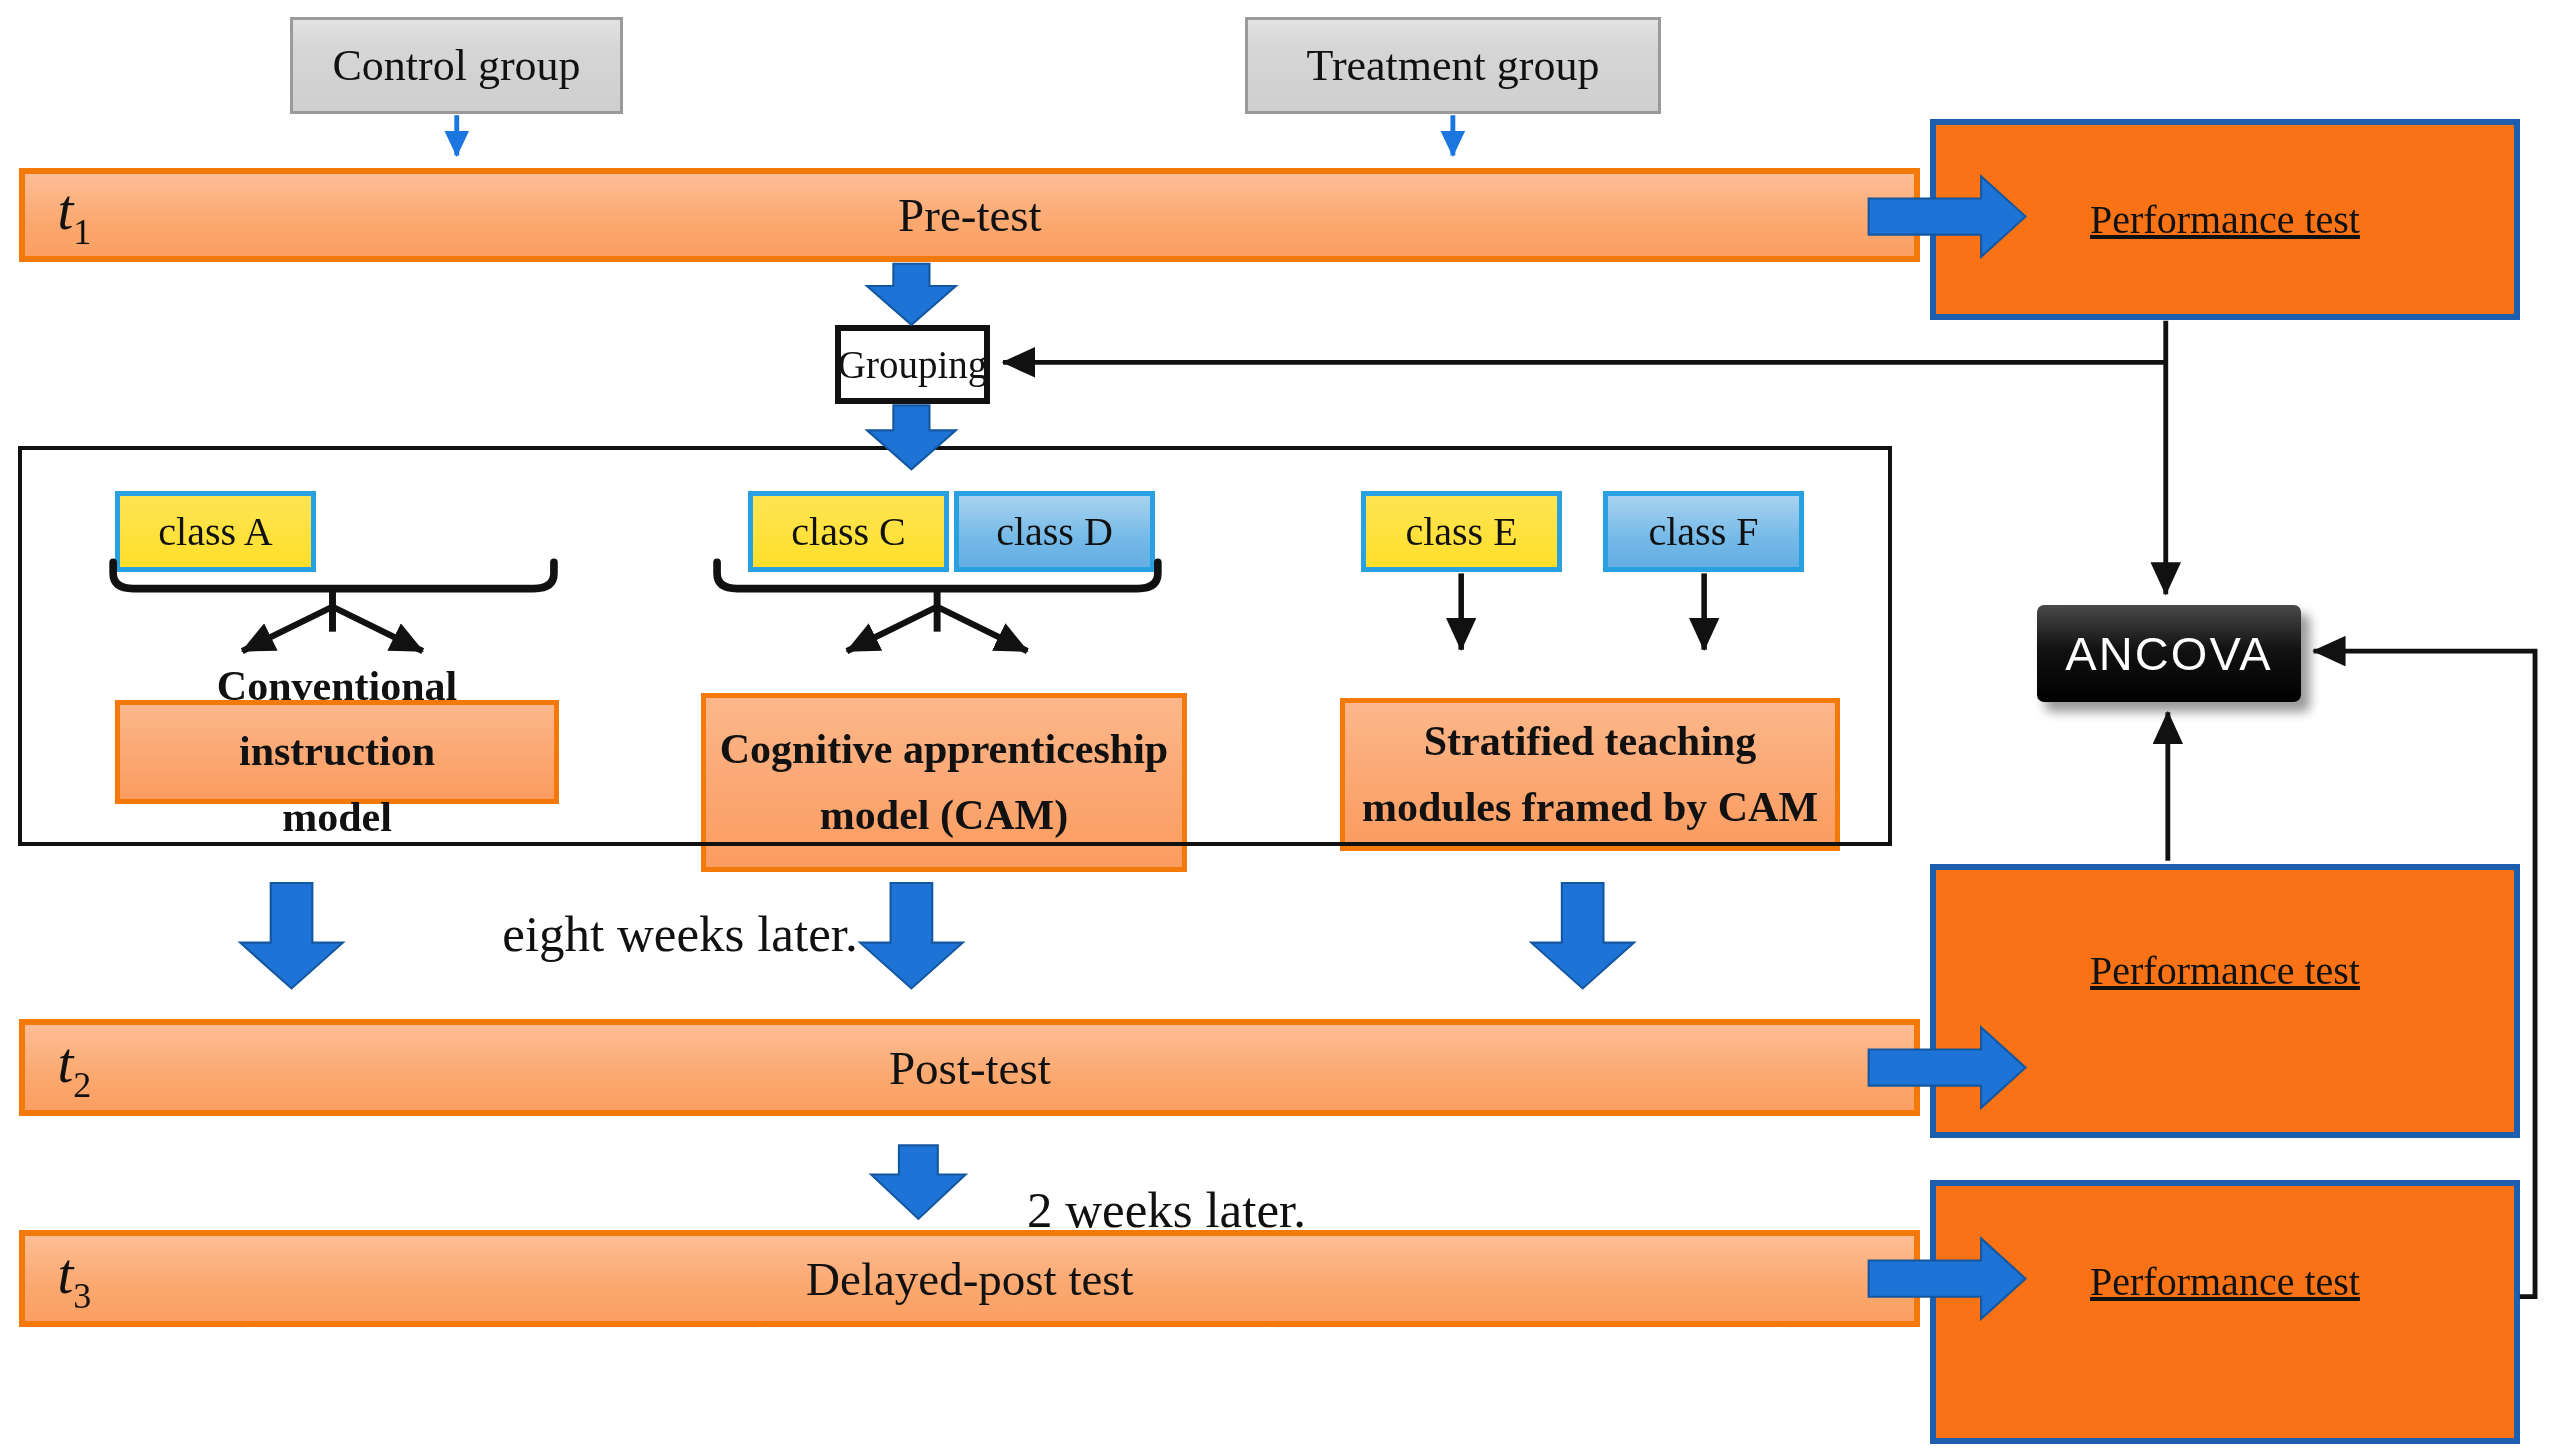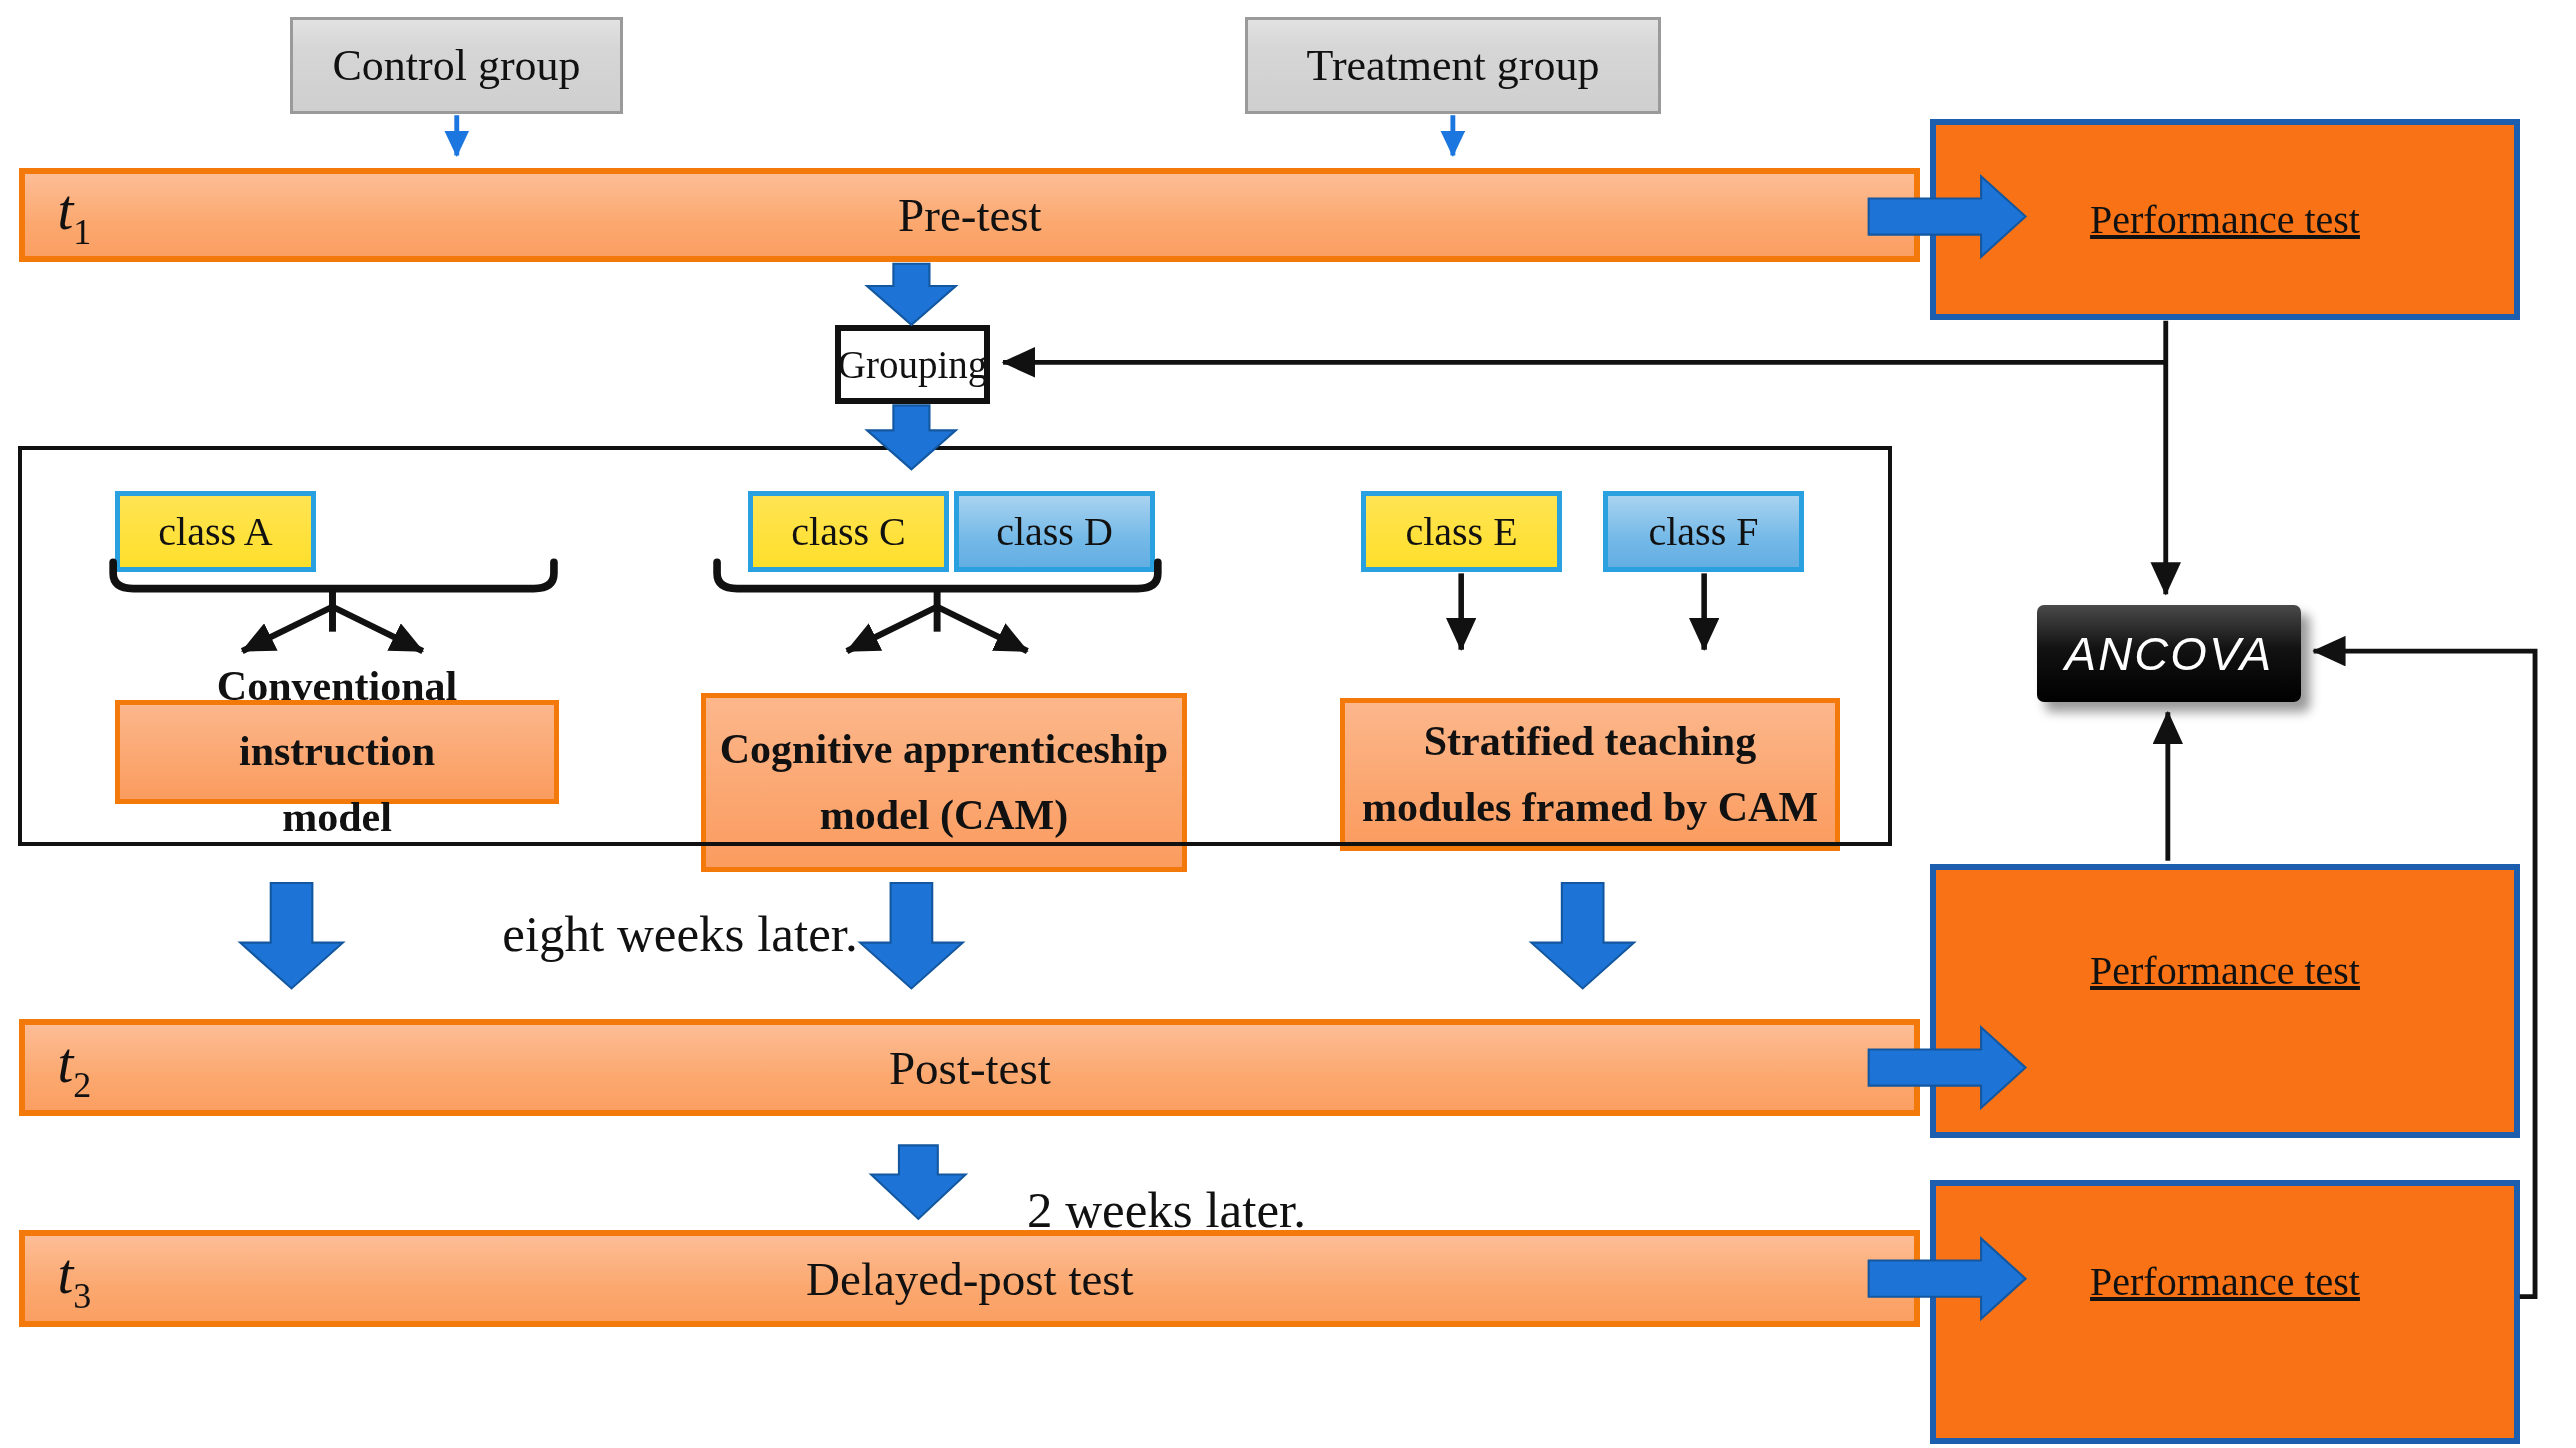--- a/index.html
+++ b/index.html
@@ -120,21 +120,21 @@
   <div class="abs center perfbox" style="left:1930px;top:119px;width:590px;height:201px;">
     <span>Performance test</span>
   </div>
   <div class="abs center perfbox up" style="left:1930px;top:864px;width:590px;height:274px;">
     <span>Performance test</span>
   </div>
   <div class="abs center perfbox up" style="left:1930px;top:1180px;width:590px;height:264px;">
     <span>Performance test</span>
   </div>
 
-  <div class="abs center ancova" style="left:2037px;top:605px;width:264px;height:97px;font-style:italic;">
+  <div class="abs center ancova" style="left:2037px;top:605px;width:264px;height:97px;">
     <span>ANCOVA</span>
   </div>
 
   <svg class="layer" width="2576" height="1448" viewBox="0 0 3711 2086">
     <defs>
       <marker id="ab" markerUnits="userSpaceOnUse" markerWidth="50" markerHeight="44" refX="46" refY="22" orient="auto">
         <path d="M0,0 L48,22 L0,44 Z" fill="#111"></path>
       </marker>
       <marker id="abl" markerUnits="userSpaceOnUse" markerWidth="42" markerHeight="38" refX="36" refY="18" orient="auto">
         <path d="M0,0 L38,18 L0,36 Z" fill="#1b76e0"></path>

